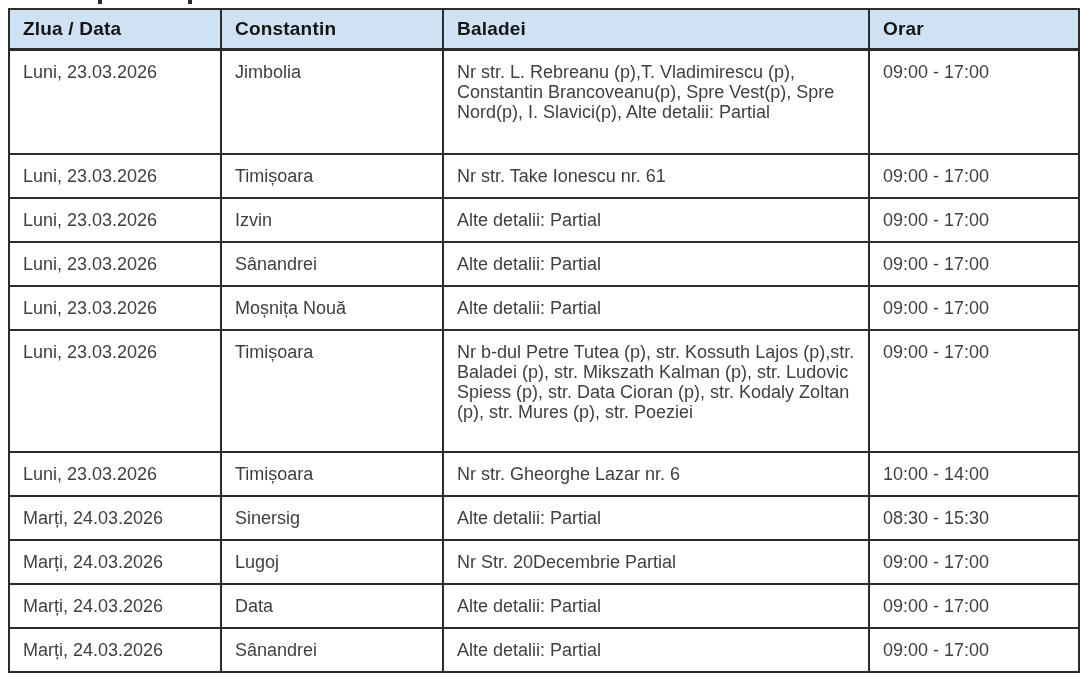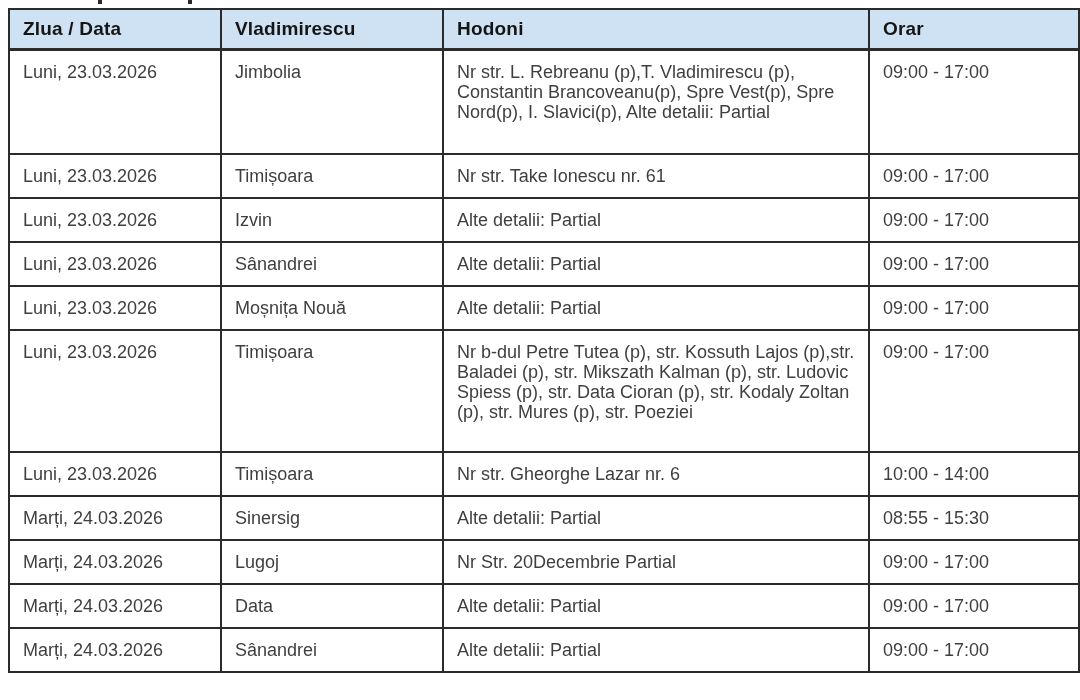--- a/index.html
+++ b/index.html
@@ -67,22 +67,22 @@
   <table class="schedule">
     <colgroup>
       <col class="col-ziua">
       <col class="col-localitatea">
       <col class="col-strada">
       <col class="col-orar">
     </colgroup>
     <thead>
       <tr>
         <th>Zlua / Data</th>
-        <th>Vladimirescu</th>
-        <th>Hodoni</th>
+        <th>Constantin</th>
+        <th>Baladei</th>
         <th>Orar</th>
       </tr>
     </thead>
     <tbody id="rows-body">
         <tr>
           <td>Luni, 23.03.2026</td>
           <td>Jimbolia</td>
           <td>Nr str. L. Rebreanu (p),T. Vladimirescu (p), Constantin Brancoveanu(p), Spre Vest(p), Spre Nord(p), I. Slavici(p), Alte detalii: Partial</td>
           <td>09:00 - 17:00</td>
         </tr>
@@ -119,21 +119,21 @@
         <tr>
           <td>Luni, 23.03.2026</td>
           <td>Timișoara</td>
           <td>Nr str. Gheorghe Lazar nr. 6</td>
           <td>10:00 - 14:00</td>
         </tr>
         <tr>
           <td>Marți, 24.03.2026</td>
           <td>Sinersig</td>
           <td>Alte detalii: Partial</td>
-          <td>08:55 - 15:30</td>
+          <td>08:30 - 15:30</td>
         </tr>
         <tr>
           <td>Marți, 24.03.2026</td>
           <td>Lugoj</td>
           <td>Nr Str. 20Decembrie Partial</td>
           <td>09:00 - 17:00</td>
         </tr>
         <tr>
           <td>Marți, 24.03.2026</td>
           <td>Data</td>

